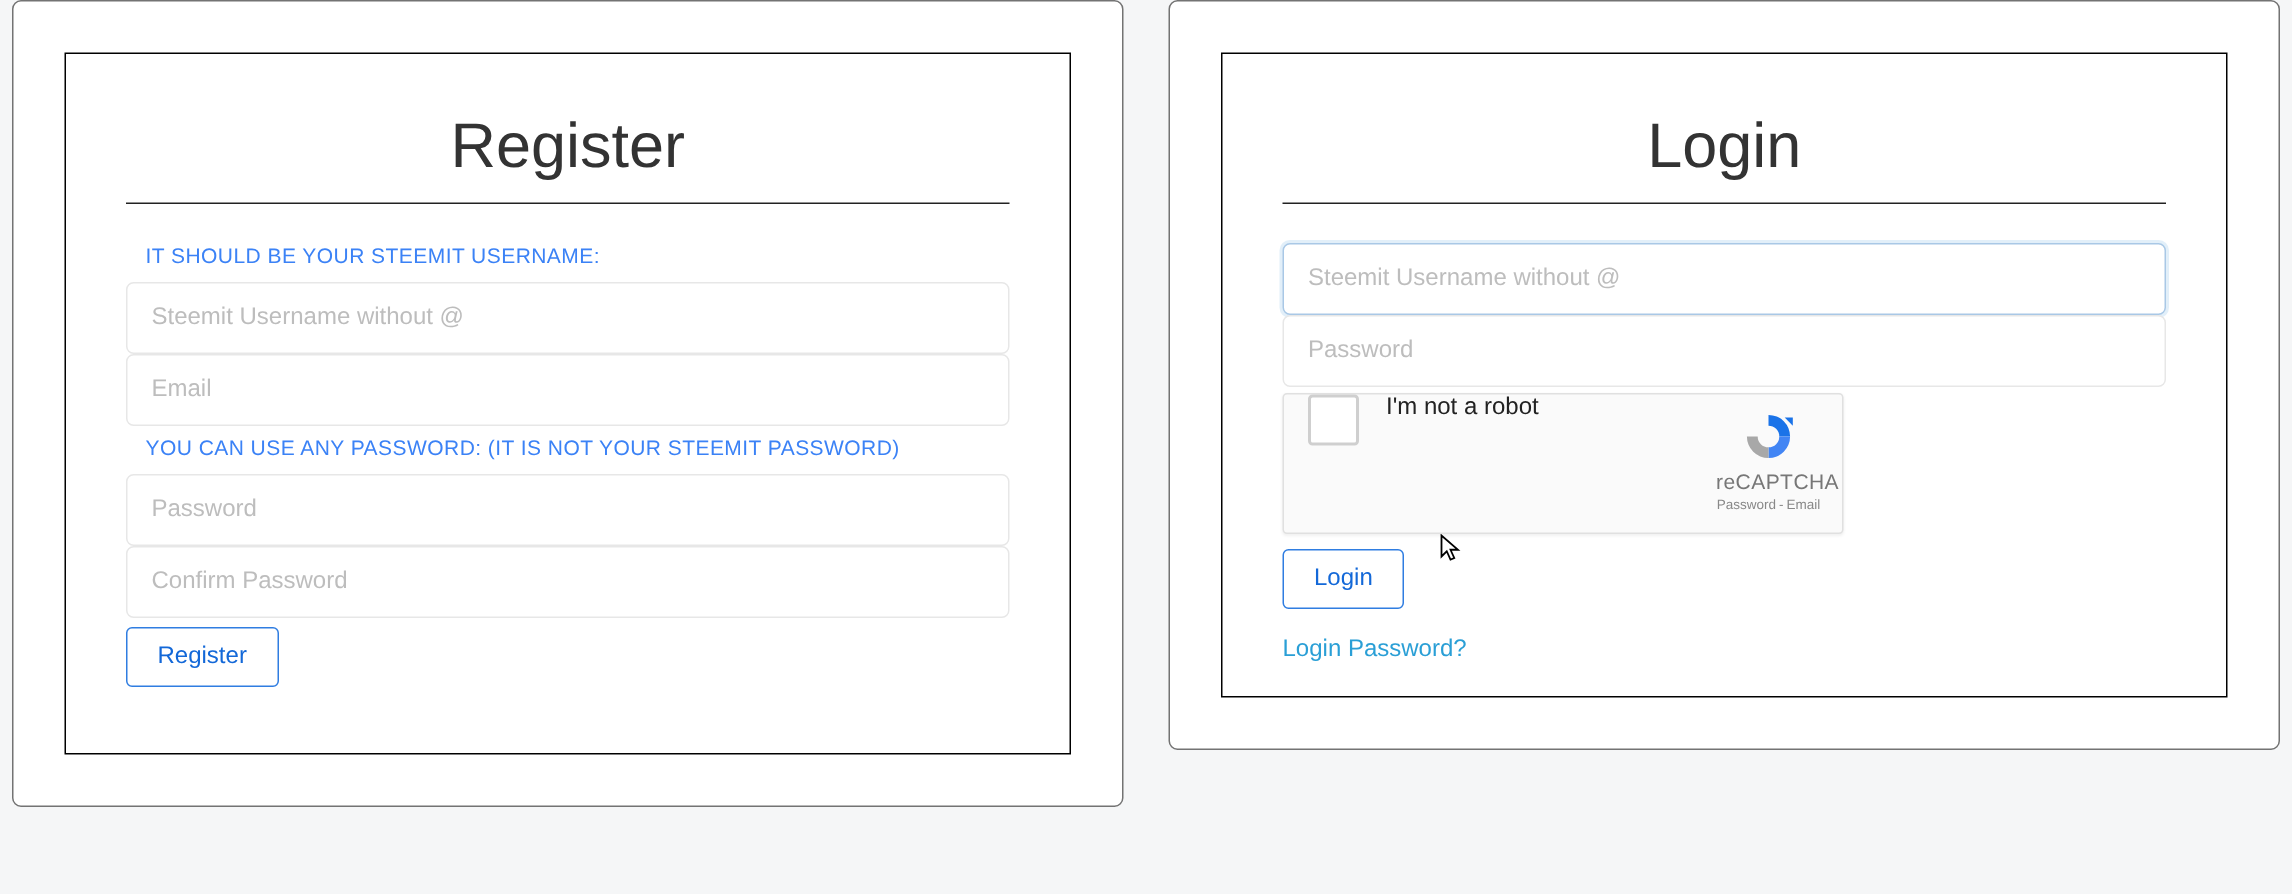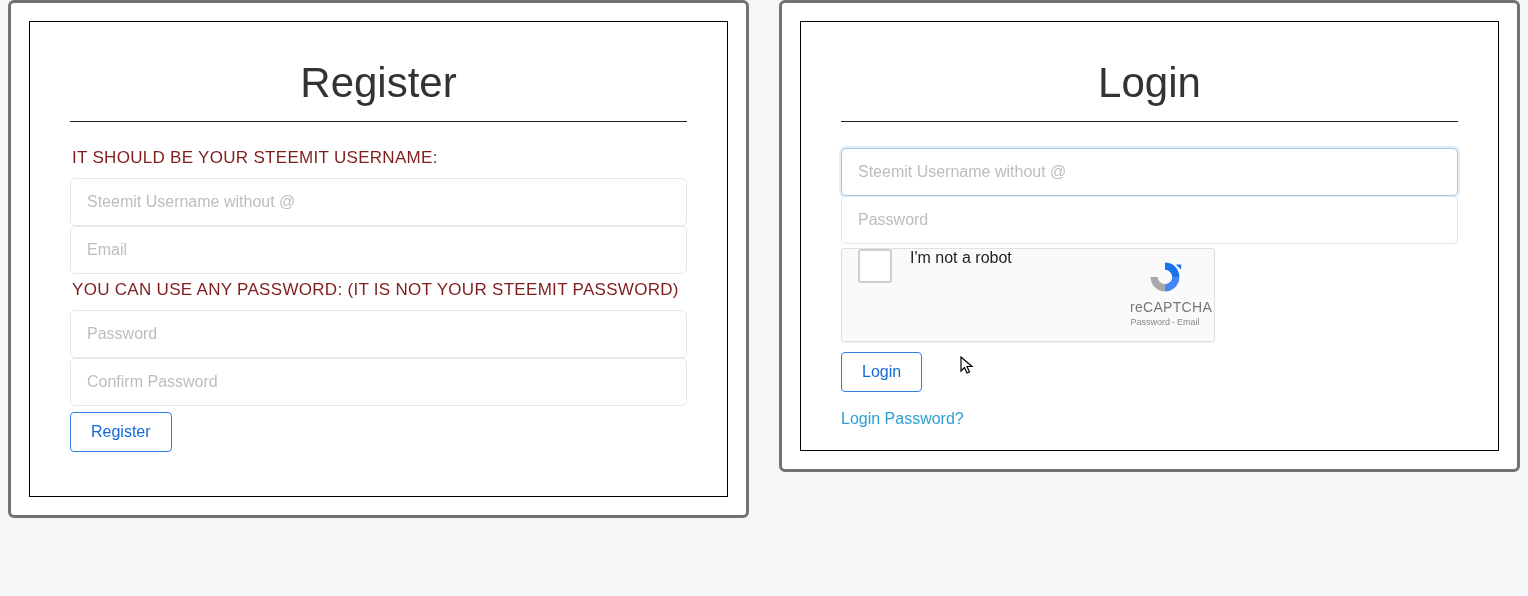--- a/index.html
+++ b/index.html
@@ -13,23 +13,23 @@
     color: #333;
   }
   .wrap {
     display: flex;
     gap: 30px;
     padding: 0 8px;
     align-items: flex-start;
   }
   .card {
     background: #fff;
-    border: 3px solid #737373;
+    border: 1px solid #737373;
     border-radius: 6px;
-    padding: 18px;
+    padding: 34px;
     box-sizing: border-box;
   }
   .card-left  { width: 745px; }
   .card-right { width: 745px; }
   .inner {
     border: 1px solid #000;
     padding: 32px 40px 44px 40px;
     box-sizing: border-box;
   }
   .card-right .inner { padding-bottom: 22px; }
@@ -39,24 +39,24 @@
     text-align: center;
     margin: 5px 0 14px 0;
     color: #333;
   }
   hr.rule {
     border: none;
     border-top: 1px solid #222;
     margin: 0 0 26px 0;
   }
   .field-label {
-    font-size: 17px;
+    font-size: 14px;
     letter-spacing: .3px;
-    color: #7f1d1d;
-    margin: 0 0 10px 2px;
+    color: #3b82f6;
+    margin: 0 0 10px 13px;
   }
   input.text {
     width: 100%;
     height: 48px;
     box-sizing: border-box;
     border: 1px solid #e7e7e7;
     border-radius: 5px;
     padding: 0 16px;
     font-size: 16px;
     color: #555;

